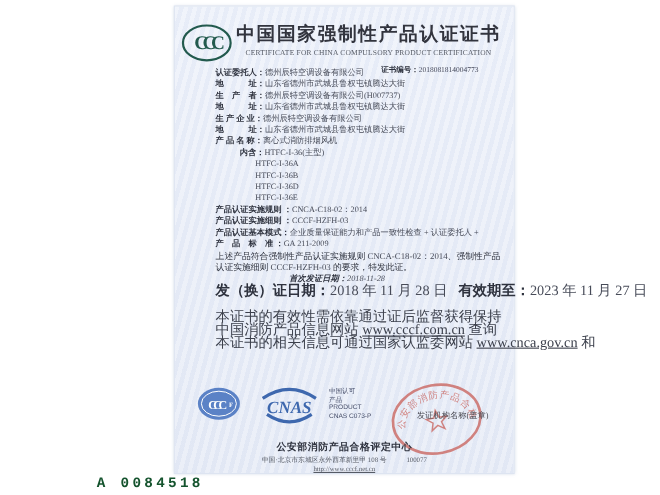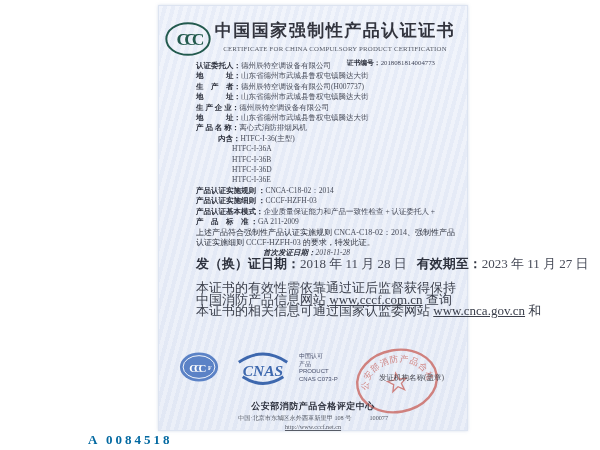--- a/index.html
+++ b/index.html
@@ -35,21 +35,21 @@
   .accred{position:absolute;left:140px;top:347px;font-size:6px;line-height:7.5px;color:#49506b;
           font-family:"Liberation Sans","DejaVu Sans",sans-serif;}
   .stamp{position:absolute;left:194px;top:339px;width:88px;height:72px;}
   .stamp-overlay{position:absolute;left:220px;top:367px;font-size:7.5px;color:#4a4a52;white-space:nowrap;}
   .org{position:absolute;left:0;right:0;top:394px;text-align:center;font-size:9px;font-weight:bold;color:#2e323e;letter-spacing:.5px;}
   .addr{position:absolute;left:0;right:0;top:408px;text-align:center;font-size:6.2px;color:#565b66;}
   .addr .post{display:inline-block;margin-left:18px;}
   .site{position:absolute;left:0;right:0;top:417px;text-align:center;font-size:6.2px;color:#565b66;text-decoration:underline;}
   
   .serial{position:absolute;left:88px;top:432px;font-size:13px;font-weight:bold;letter-spacing:3px;
-          color:#0369a1;font-family:Liberation Serif, serif;}
+          color:#14532d;font-family:Liberation Mono, monospace;}
 </style>
 </head>
 <body>
 
 <div class="canvas">
   <div class="paper">
 
     <div class="ccc-logo">
       <svg viewBox="0 0 60 48" width="50" height="42">
         <ellipse cx="30" cy="24" rx="26" ry="19" fill="none" stroke="#235a4e" stroke-width="2.4"></ellipse>

